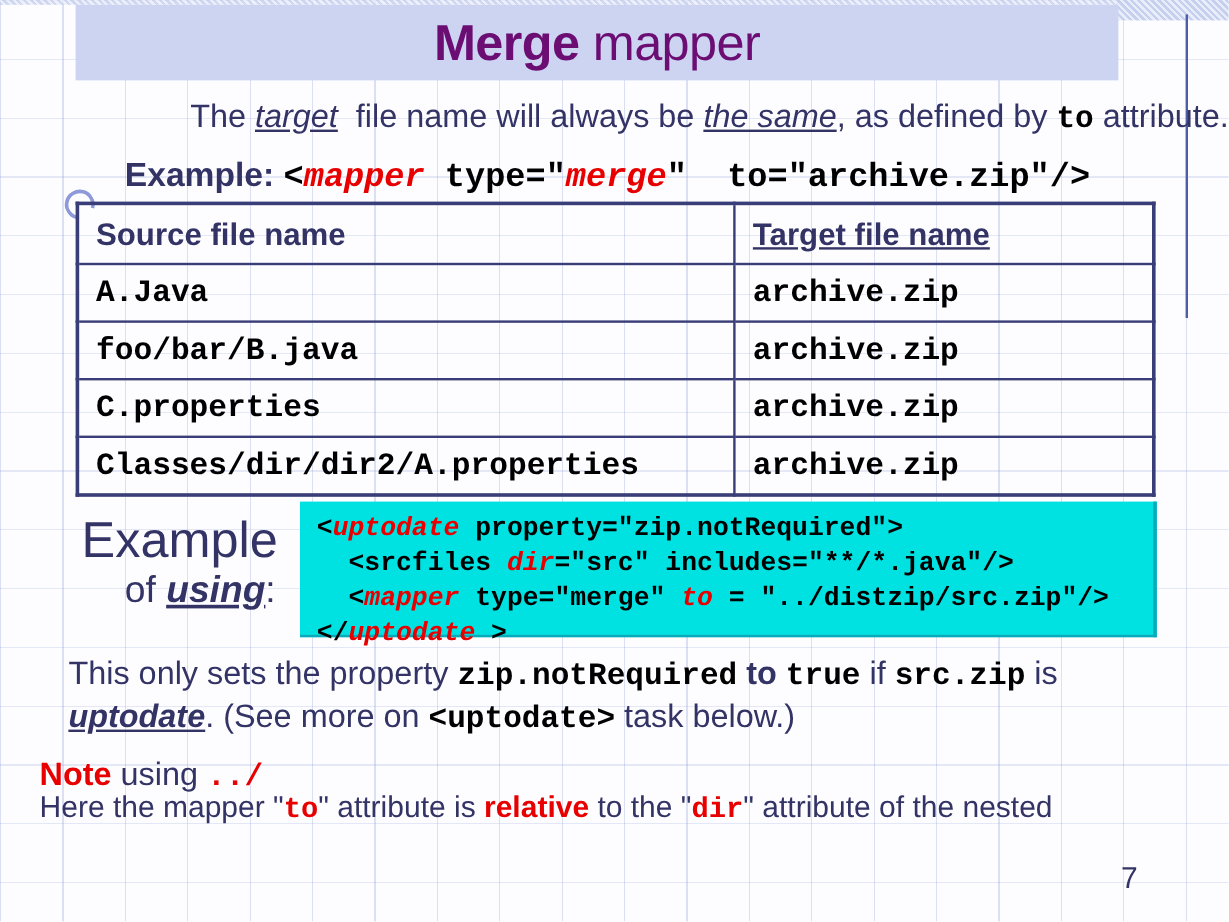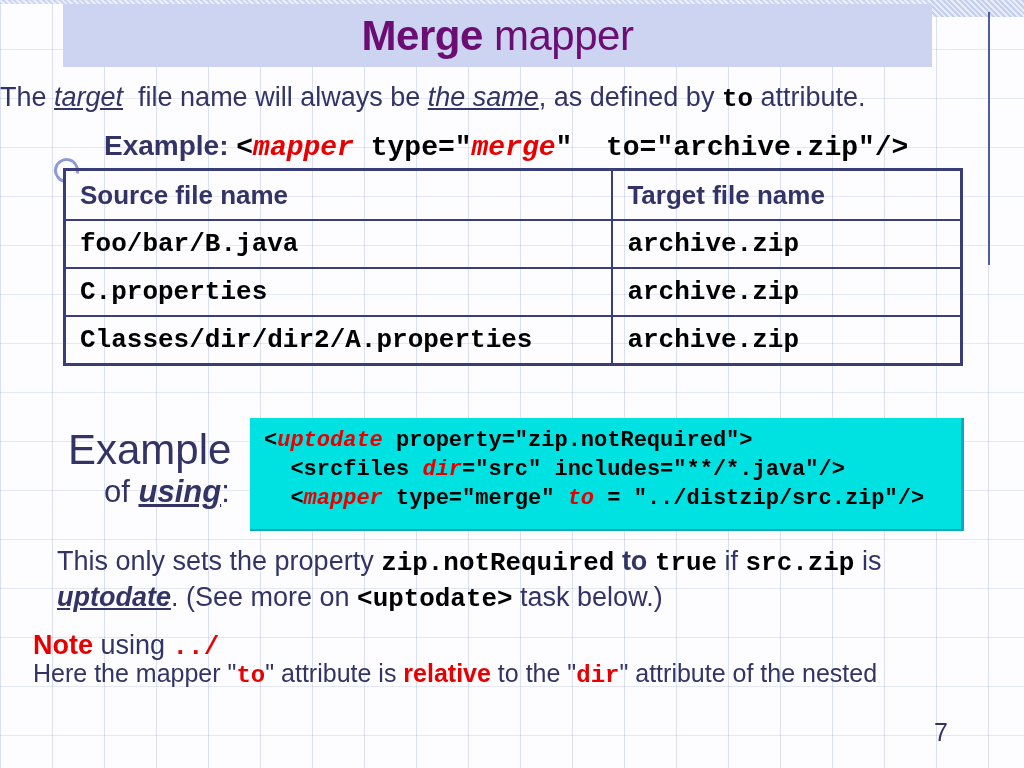--- a/index.html
+++ b/index.html
@@ -27,35 +27,35 @@
   .r-p{}
   .r-b{font-weight:bold;}
   .r-iu{font-style:italic;text-decoration:underline;}
   .r-biu{font-weight:bold;font-style:italic;text-decoration:underline;}
   .r-m{font-family:"Liberation Mono","DejaVu Sans Mono",monospace;font-weight:bold;color:#000;font-size:0.96em;}
   .r-mr{font-family:"Liberation Mono","DejaVu Sans Mono",monospace;font-weight:bold;font-style:italic;color:#e80000;font-size:0.96em;}
   .r-mru{font-family:"Liberation Mono","DejaVu Sans Mono",monospace;font-weight:bold;color:#e80000;font-size:0.96em;}
   .r-rb{color:#e80000;font-weight:bold;}
   .r-r{color:#e80000;}
 
-  .intro{left:0;top:82px;width:1024px;text-align:left;font-size:27px;}
+  .intro{left:0;top:82px;width:1024px;text-align:right;font-size:27px;}
   .example-line{left:104px;top:130px;font-size:28px;}
   .example-line .r-m,.example-line .r-mr{font-size:28px;}
 
   table.map{
     position:absolute;left:63px;top:168px;width:900px;
     border-collapse:collapse;border:3px solid #3a3e78;background:transparent;
   }
   table.map th,table.map td{border:2px solid #3a3e78;text-align:left;padding:4px 14px;}
   table.map th{font-size:26px;color:#333366;height:40px;}
   table.map td{
     font-family:"Liberation Mono","DejaVu Sans Mono",monospace;font-weight:bold;
     color:#000;font-size:26px;height:38px;
   }
-  .col-src{width:537px;} .col-tgt{width:363px;}
+  .col-src{width:537px;} .col-tgt{width:363px;text-decoration:underline;}
 
   .circle-orn{
     left:54px;top:158px;width:19px;height:19px;border-radius:50%;
     border:3px solid #8d99d8;border-bottom-color:transparent;
     transform:rotate(-30deg);
   }
   .ex-label-1{left:68px;top:426px;font-size:42px;font-weight:normal;}
   .ex-label-2{left:68px;top:474px;font-size:31px;margin-left:36px;}
   .cyan-box{
     left:250px;top:418px;width:714px;height:113px;background:#00e2e2;
@@ -89,20 +89,24 @@
 
   <div class="abs circle-orn"></div>
 
   <table class="map">
     <tbody>
       <tr>
         <th class="col-src">Source file name</th>
         <th class="col-tgt">Target file name</th>
       </tr>
       <tr>
+        <td>A.Java</td>
+        <td>archive.zip</td>
+      </tr>
+      <tr>
         <td>foo/bar/B.java</td>
         <td>archive.zip</td>
       </tr>
       <tr>
         <td>C.properties</td>
         <td>archive.zip</td>
       </tr>
       <tr>
         <td>Classes/dir/dir2/A.properties</td>
         <td>archive.zip</td>
@@ -110,20 +114,21 @@
     </tbody>
   </table>
 
   <div class="abs ex-label-1">Example</div>
   <div class="abs ex-label-2 runs"><span class="r-p">of </span><span class="r-biu">using</span><span class="r-p">:</span></div>
 
   <div class="abs cyan-box">
     <div class="code-line runs"><span class="r-m">&lt;</span><span class="r-mr">uptodate</span><span class="r-m"> property="zip.notRequired"&gt;</span></div>
     <div class="code-line runs"><span class="r-m">  &lt;srcfiles </span><span class="r-mr">dir</span><span class="r-m">="src" includes="**/*.java"/&gt;</span></div>
     <div class="code-line runs"><span class="r-m">  &lt;</span><span class="r-mr">mapper</span><span class="r-m"> type="merge" </span><span class="r-mr">to</span><span class="r-m"> = "../distzip/src.zip"/&gt;</span></div>
+    <div class="code-line runs"><span class="r-m">&lt;/</span><span class="r-mr">uptodate</span><span class="r-m"> &gt;</span></div>
   </div>
 
   <div class="abs para1">
     <div class="runs"><span class="r-p">This only sets the property </span><span class="r-m">zip.notRequired</span><span class="r-p"> </span><span class="r-b">to</span><span class="r-p"> </span><span class="r-m">true</span><span class="r-p"> if </span><span class="r-m">src.zip</span><span class="r-p"> is</span></div>
     <div class="runs"><span class="r-biu">uptodate</span><span class="r-p">. (See more on </span><span class="r-m">&lt;uptodate&gt;</span><span class="r-p"> task below.)</span></div>
   </div>
 
   <div class="abs note-line runs"><span class="r-rb">Note</span><span class="r-p"> using </span><span class="r-mru">../</span></div>
 
   <div class="abs para2">

